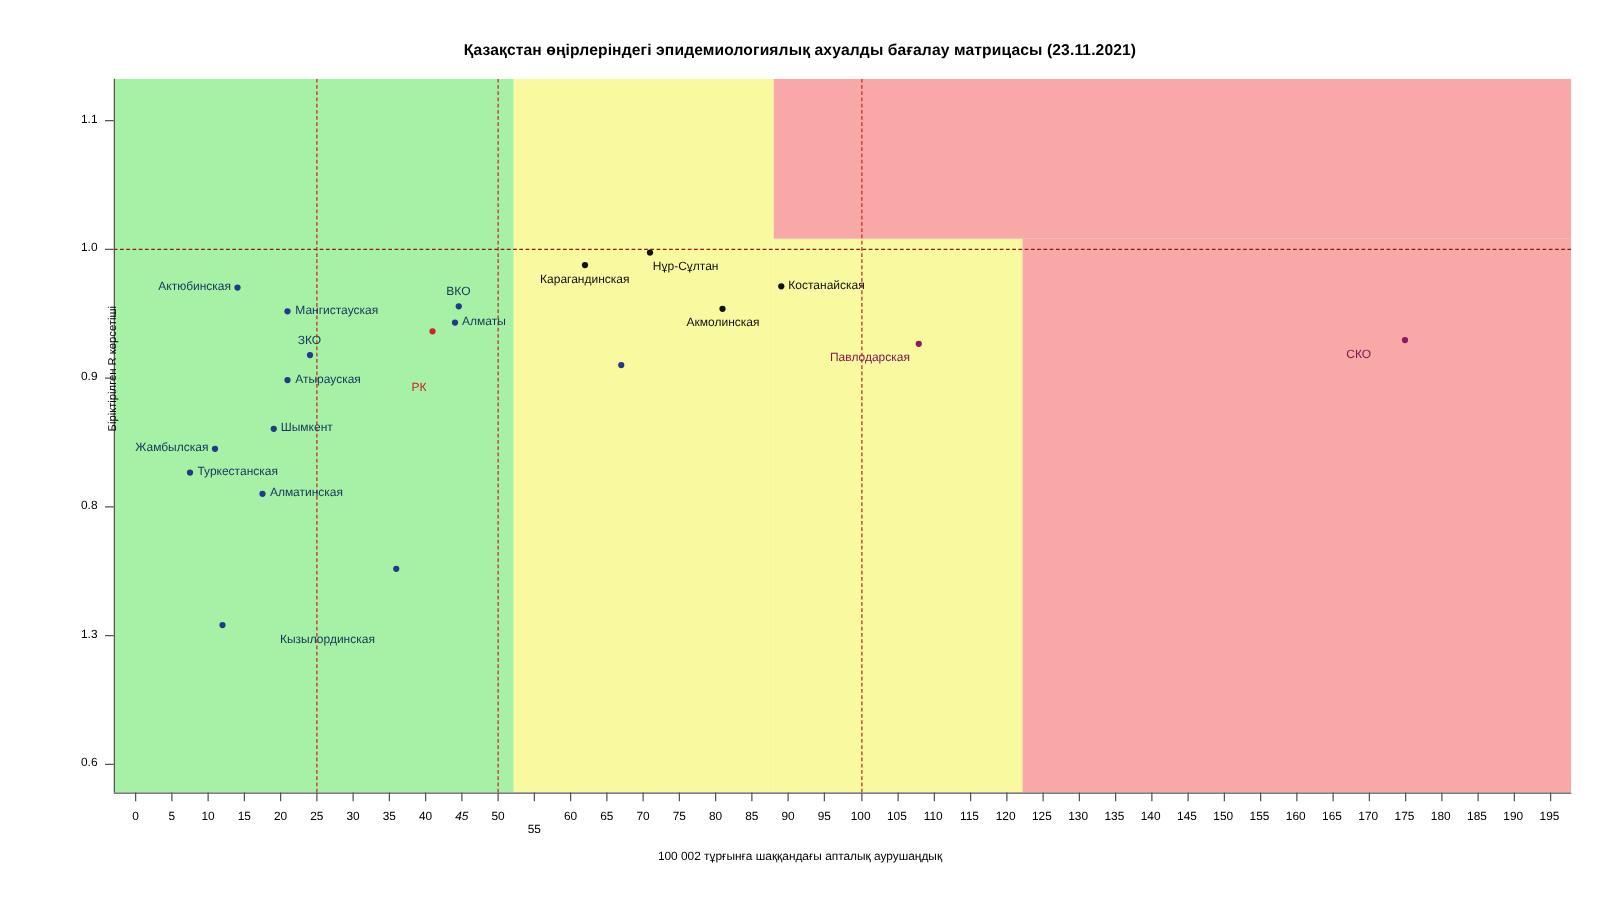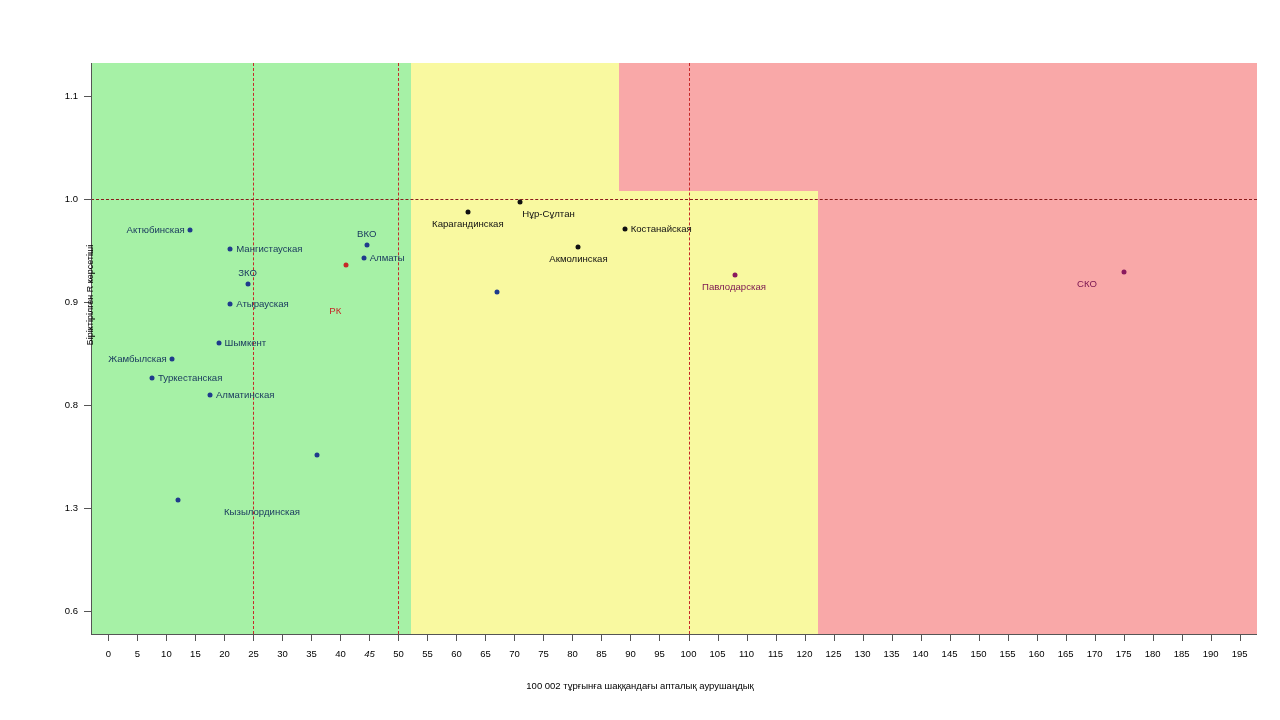--- a/index.html
+++ b/index.html
@@ -92,20 +92,21 @@
     transform: rotate(-90deg);
     transform-origin: center;
     white-space:nowrap;
   }
 </style>
 </head>
 <body>
 
 <div id="chart-root">
 
+  <div class="chart-title">Қазақстан өңірлеріндегі эпидемиологиялық ахуалды бағалау матрицасы  (23.11.2021)</div>
 
   <div class="plot">
     <div class="zone zone-green"></div>
     <div class="zone zone-yellow"></div>
     <div class="zone zone-yellow-mid"></div>
     <div class="zone zone-red-right-top"></div>
     <div class="zone zone-red-right"></div>
     <div id="lines">
         <div class="dash-v" style="left: 162.428px;"></div>
         <div class="dash-v" style="left: 307.453px;"></div>
@@ -141,21 +142,21 @@
         <div class="lbl" style="color: rgb(17, 17, 17); left: 341.065px; top: 156.449px;">Карагандинская</div>
         <div class="pt" style="left: 429.274px; top: 139.143px; background: rgb(17, 17, 17);"></div>
         <div class="lbl" style="color: rgb(17, 17, 17); left: 431.274px; top: 146.143px;">Нұр-Сұлтан</div>
         <div class="pt" style="left: 533.692px; top: 165.94px; background: rgb(17, 17, 17);"></div>
         <div class="lbl" style="color: rgb(17, 17, 17); left: 539.692px; top: 160.94px;">Костанайская</div>
         <div class="pt" style="left: 487.284px; top: 184.493px; background: rgb(17, 17, 17);"></div>
         <div class="lbl" style="color: rgb(17, 17, 17); left: 458.284px; top: 191.493px;">Акмолинская</div>
         <div class="pt" style="left: 406.07px; top: 228.812px; background: rgb(31, 59, 140);"></div>
         <div class="pt" style="left: 226.239px; top: 391.661px; background: rgb(31, 59, 140);"></div>
         <div class="pt" style="left: 643.91px; top: 212.321px; background: rgb(139, 26, 94);"></div>
-        <div class="lbl" style="color: rgb(122, 21, 80); left: 611px; top: 219.321px;">Павлодарская</div>
+        <div class="lbl" style="color: rgb(122, 21, 80); left: 573px; top: 219.321px;">Павлодарская</div>
         <div class="pt" style="left: 1032.58px; top: 209.229px; background: rgb(139, 26, 94);"></div>
         <div class="lbl" style="color: rgb(122, 21, 80); left: 986px; top: 216.229px;">СКО</div>
       </div>
   </div>
 
   <div class="axis-line-y"></div>
   <div class="axis-line-x"></div>
   <div id="yticks">
       <div class="ytick" style="top: 611.325px;"></div>
       <div class="ylab-wrap" style="left: 18px; top: 605.325px;">0.6</div>
@@ -187,21 +188,21 @@
       <div class="xtick-lbl" style="left: 282.433px;">30</div>
       <div class="xtick" style="left: 311.438px;"></div>
       <div class="xtick-lbl" style="left: 311.438px;">35</div>
       <div class="xtick" style="left: 340.443px;"></div>
       <div class="xtick-lbl" style="left: 340.443px;">40</div>
       <div class="xtick" style="left: 369.448px;"></div>
       <div class="xtick-lbl" style="left: 369.448px; font-style: italic;">45</div>
       <div class="xtick" style="left: 398.453px;"></div>
       <div class="xtick-lbl" style="left: 398.453px;">50</div>
       <div class="xtick" style="left: 427.458px;"></div>
-      <div class="xtick-lbl" style="left: 427.458px;">55</div>
+      <div class="xtick-lbl" style="left: 427.458px; margin-top: 10px;">55</div>
       <div class="xtick" style="left: 456.463px;"></div>
       <div class="xtick-lbl" style="left: 456.463px;">60</div>
       <div class="xtick" style="left: 485.468px;"></div>
       <div class="xtick-lbl" style="left: 485.468px;">65</div>
       <div class="xtick" style="left: 514.473px;"></div>
       <div class="xtick-lbl" style="left: 514.473px;">70</div>
       <div class="xtick" style="left: 543.478px;"></div>
       <div class="xtick-lbl" style="left: 543.478px;">75</div>
       <div class="xtick" style="left: 572.483px;"></div>
       <div class="xtick-lbl" style="left: 572.483px;">80</div>

